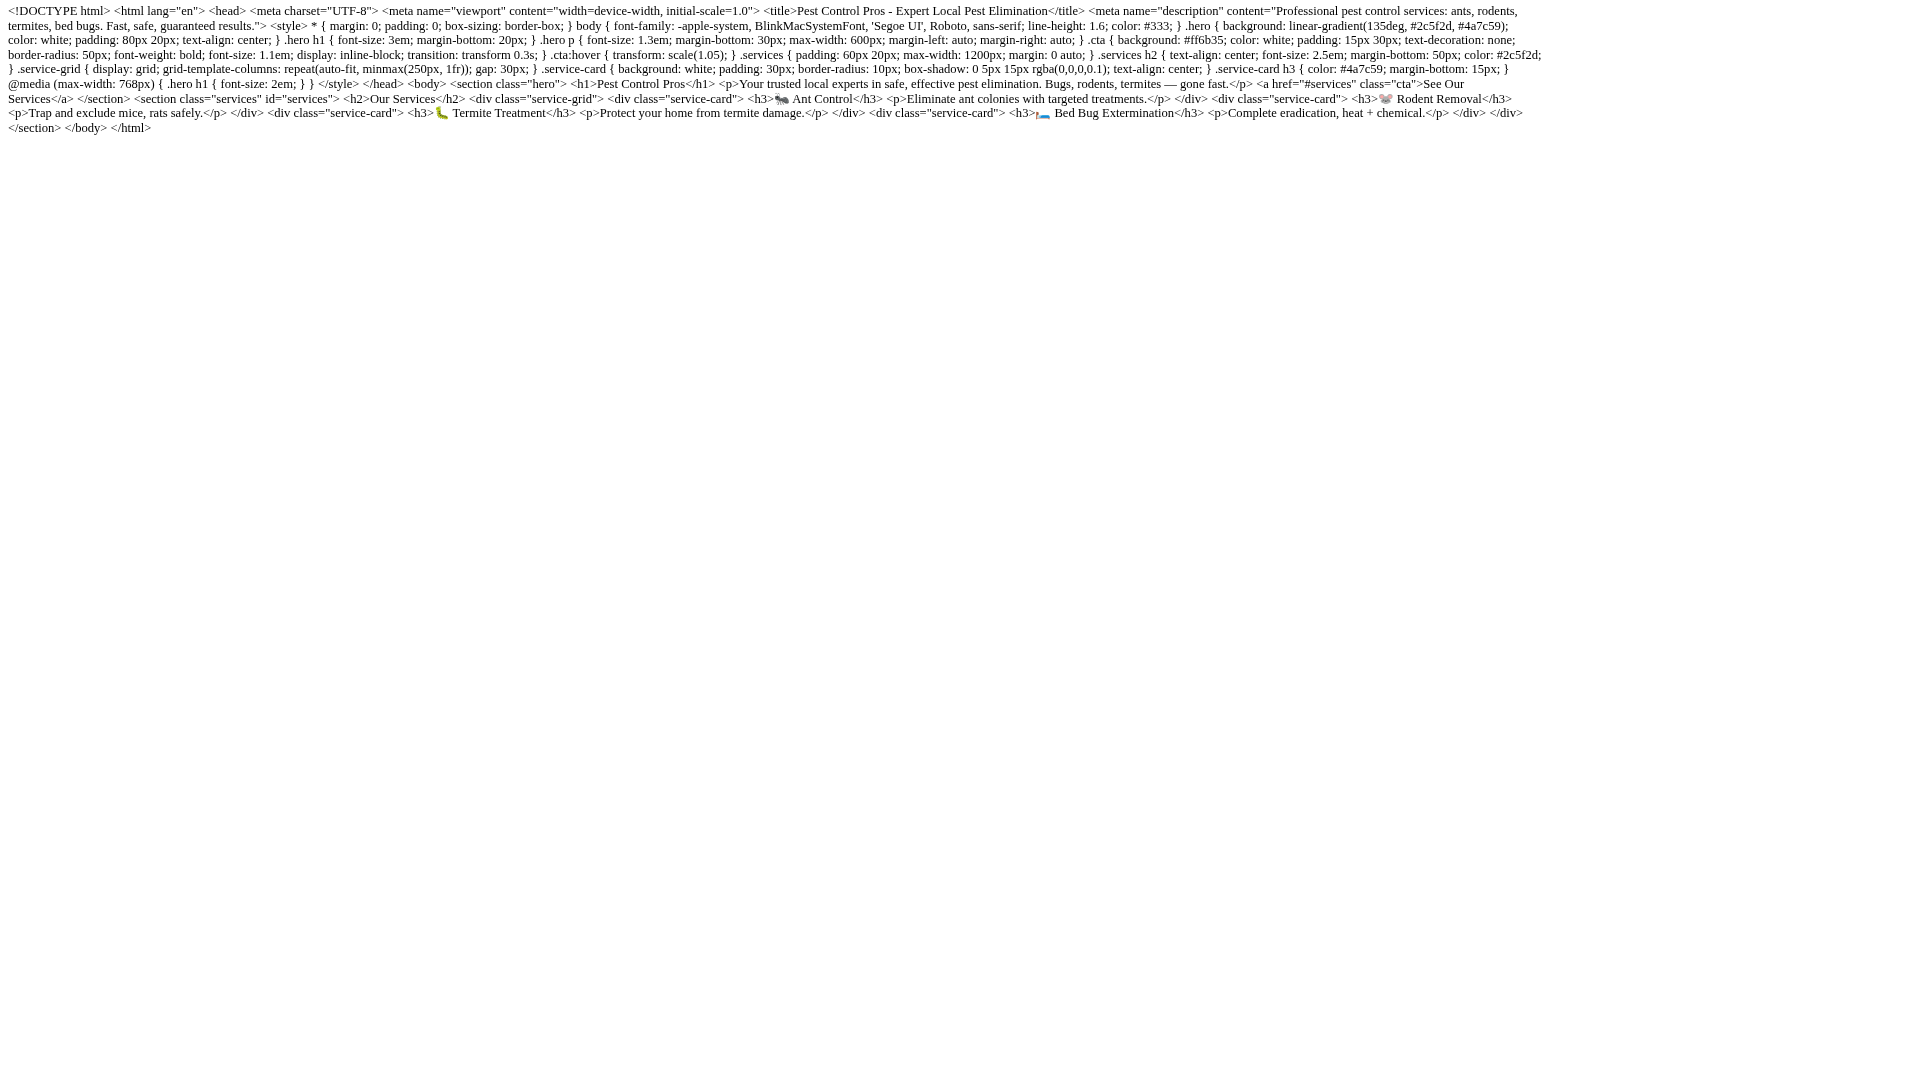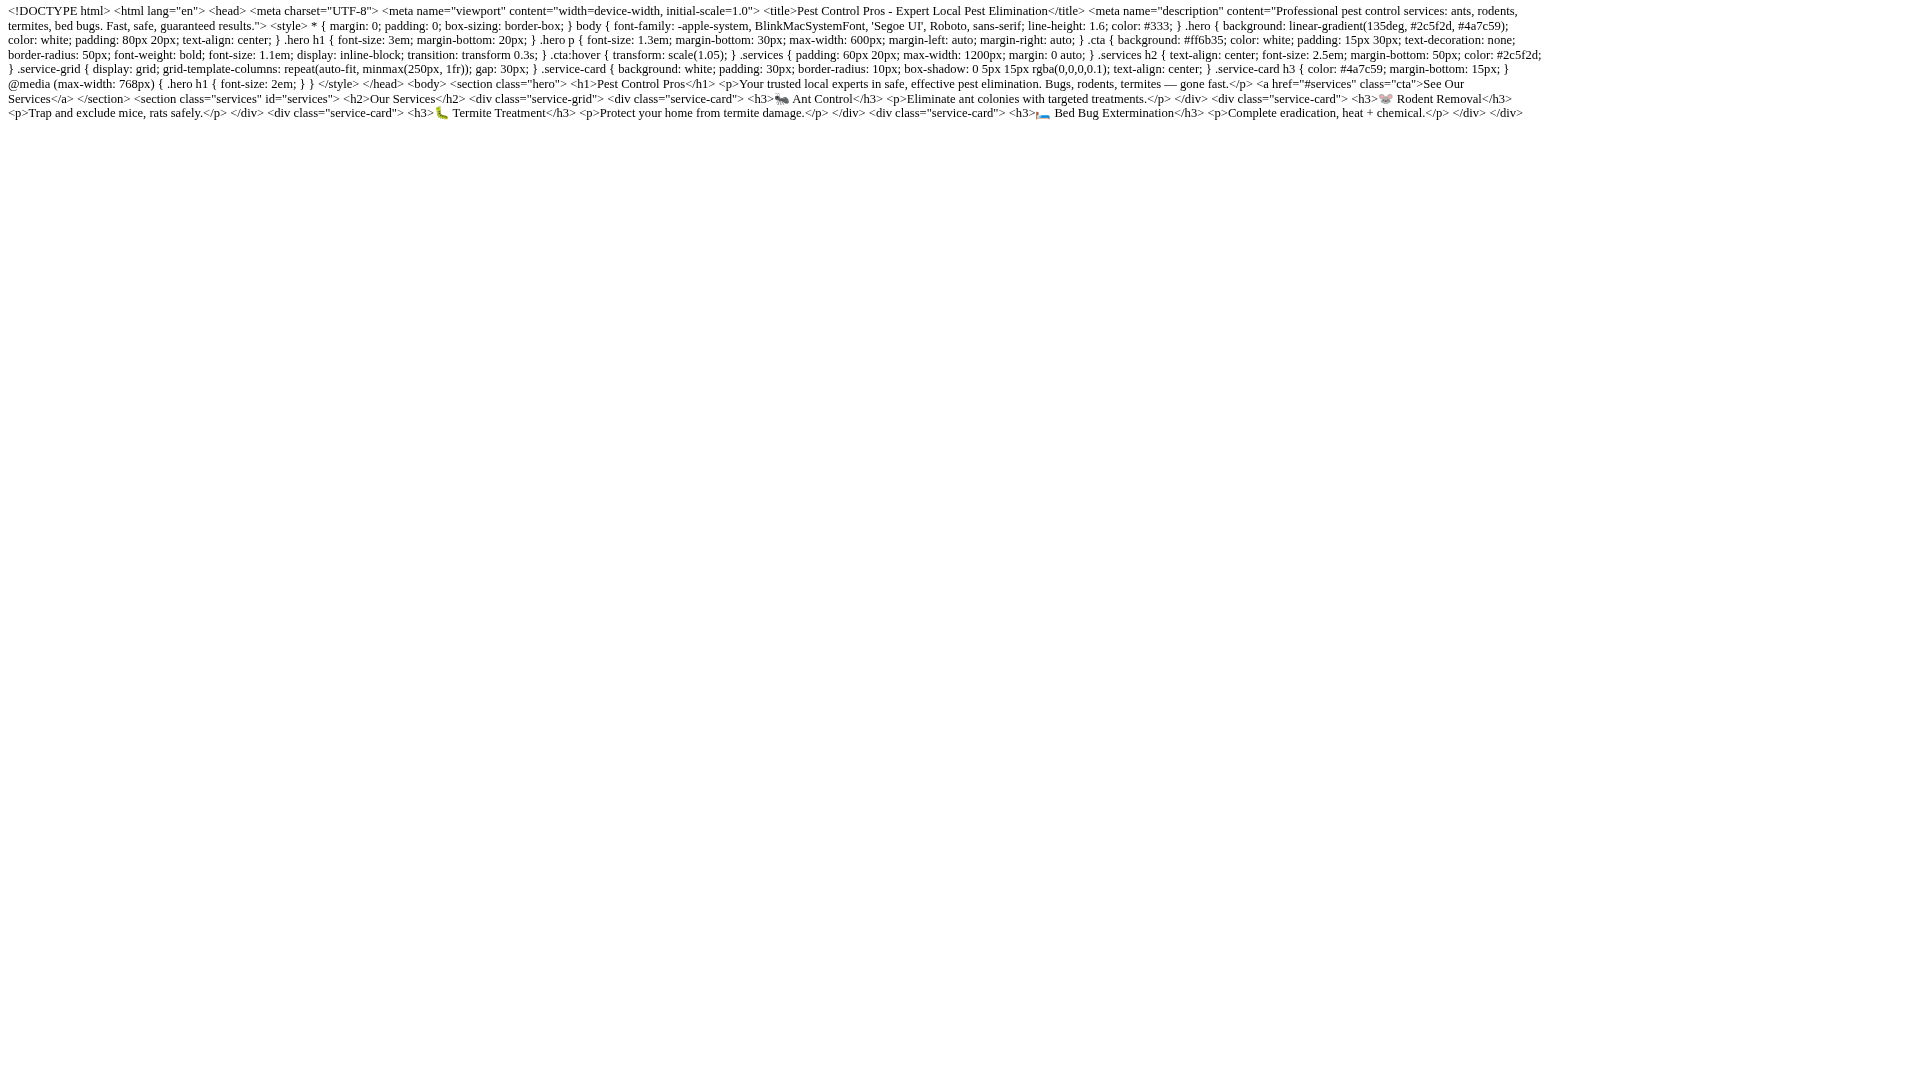--- a/index.html
+++ b/index.html
@@ -29,13 +29,14 @@
 
 <div class="source">
   <div class="line">&lt;!DOCTYPE html&gt; &lt;html lang="en"&gt; &lt;head&gt; &lt;meta charset="UTF-8"&gt; &lt;meta name="viewport" content="width=device-width, initial-scale=1.0"&gt; &lt;title&gt;Pest Control Pros - Expert Local Pest Elimination&lt;/title&gt; &lt;meta name="description" content="Professional pest control services: ants, rodents,</div>
   <div class="line">termites, bed bugs. Fast, safe, guaranteed results."&gt; &lt;style&gt; * { margin: 0; padding: 0; box-sizing: border-box; } body { font-family: -apple-system, BlinkMacSystemFont, 'Segoe UI', Roboto, sans-serif; line-height: 1.6; color: #333; } .hero { background: linear-gradient(135deg, #2c5f2d, #4a7c59);</div>
   <div class="line">color: white; padding: 80px 20px; text-align: center; } .hero h1 { font-size: 3em; margin-bottom: 20px; } .hero p { font-size: 1.3em; margin-bottom: 30px; max-width: 600px; margin-left: auto; margin-right: auto; } .cta { background: #ff6b35; color: white; padding: 15px 30px; text-decoration: none;</div>
   <div class="line">border-radius: 50px; font-weight: bold; font-size: 1.1em; display: inline-block; transition: transform 0.3s; } .cta:hover { transform: scale(1.05); } .services { padding: 60px 20px; max-width: 1200px; margin: 0 auto; } .services h2 { text-align: center; font-size: 2.5em; margin-bottom: 50px; color: #2c5f2d;</div>
   <div class="line">} .service-grid { display: grid; grid-template-columns: repeat(auto-fit, minmax(250px, 1fr)); gap: 30px; } .service-card { background: white; padding: 30px; border-radius: 10px; box-shadow: 0 5px 15px rgba(0,0,0,0.1); text-align: center; } .service-card h3 { color: #4a7c59; margin-bottom: 15px; }</div>
   <div class="line">@media (max-width: 768px) { .hero h1 { font-size: 2em; } } &lt;/style&gt; &lt;/head&gt; &lt;body&gt; &lt;section class="hero"&gt; &lt;h1&gt;Pest Control Pros&lt;/h1&gt; &lt;p&gt;Your trusted local experts in safe, effective pest elimination. Bugs, rodents, termites — gone fast.&lt;/p&gt; &lt;a href="#services" class="cta"&gt;See Our</div>
   <div class="line">Services&lt;/a&gt; &lt;/section&gt; &lt;section class="services" id="services"&gt; &lt;h2&gt;Our Services&lt;/h2&gt; &lt;div class="service-grid"&gt; &lt;div class="service-card"&gt; &lt;h3&gt;🐜 Ant Control&lt;/h3&gt; &lt;p&gt;Eliminate ant colonies with targeted treatments.&lt;/p&gt; &lt;/div&gt; &lt;div class="service-card"&gt; &lt;h3&gt;🐭 Rodent Removal&lt;/h3&gt;</div>
   <div class="line">&lt;p&gt;Trap and exclude mice, rats safely.&lt;/p&gt; &lt;/div&gt; &lt;div class="service-card"&gt; &lt;h3&gt;🐛 Termite Treatment&lt;/h3&gt; &lt;p&gt;Protect your home from termite damage.&lt;/p&gt; &lt;/div&gt; &lt;div class="service-card"&gt; &lt;h3&gt;🛏️ Bed Bug Extermination&lt;/h3&gt; &lt;p&gt;Complete eradication, heat + chemical.&lt;/p&gt; &lt;/div&gt; &lt;/div&gt;</div>
+  <div class="line">&lt;/section&gt; &lt;/body&gt; &lt;/html&gt;</div>
 </div>
 
 </body></html>

